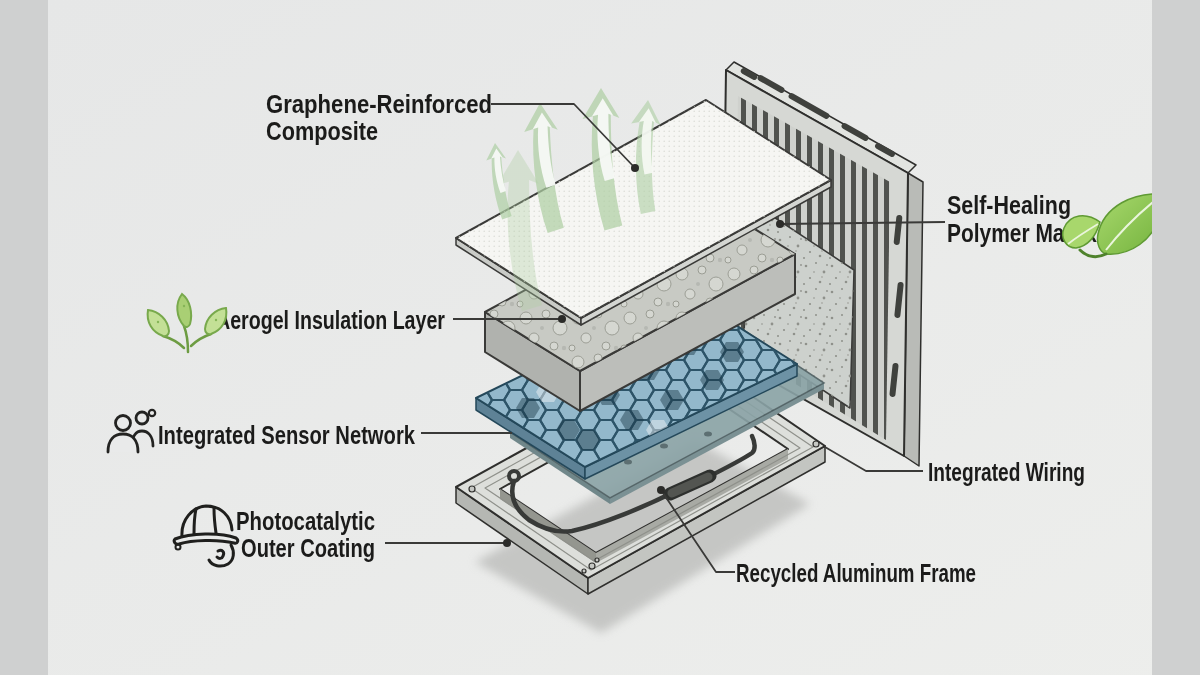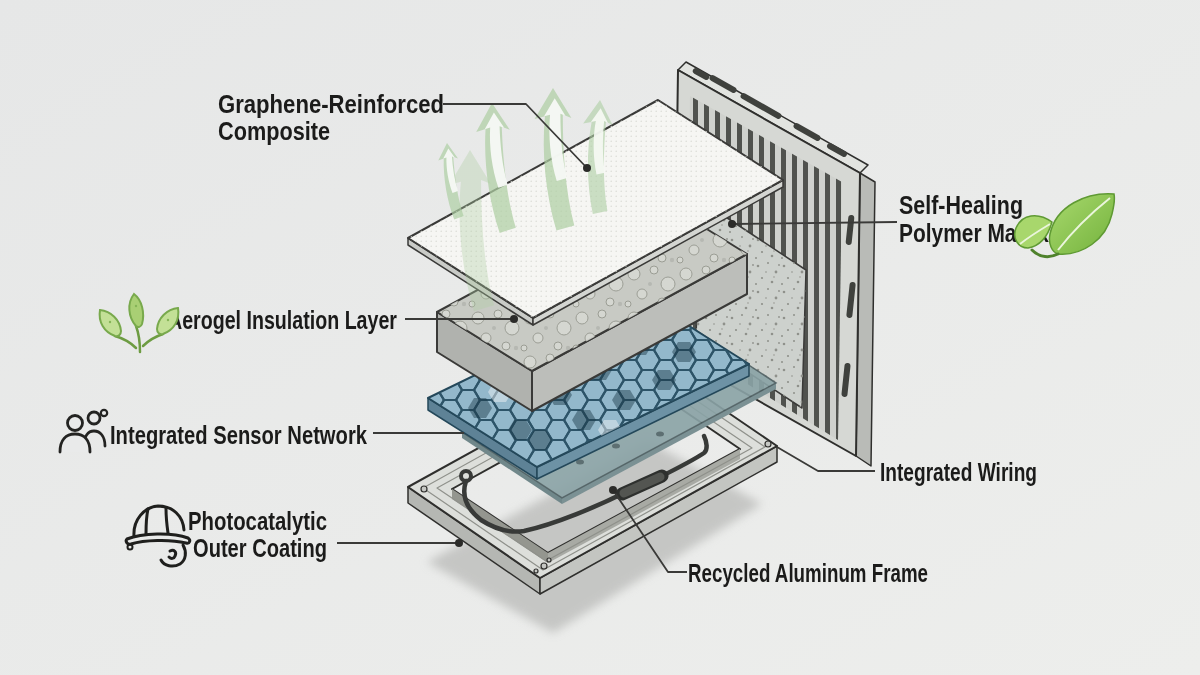--- a/index.html
+++ b/index.html
@@ -1,16 +1,16 @@
 <!DOCTYPE html>
 <html><head>
 <meta charset="utf-8">
 <style>
   html,body{margin:0;padding:0;background:#cfd0d0;}
-  .stage{width:1200px;height:675px;margin:0 auto;position:relative;overflow:hidden;
+  .stage{width:1104px;height:675px;margin:0 auto;position:relative;overflow:hidden;
          font-family:"Liberation Sans", sans-serif;}
   svg{display:block;}
   text{font-family:"Liberation Sans", sans-serif;font-weight:bold;fill:#1b1b1a;}
 </style>
 </head>
 <body>
 
 <div class="stage">
 <svg viewBox="0 0 1200 675" width="1200" height="675">
   <defs>

